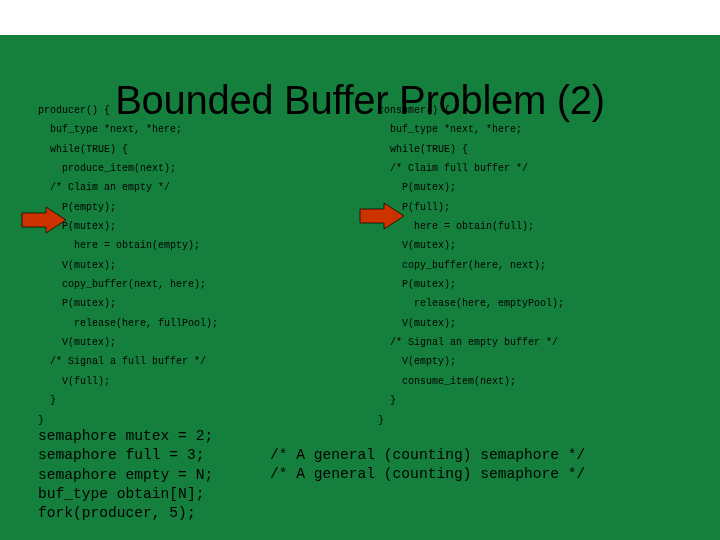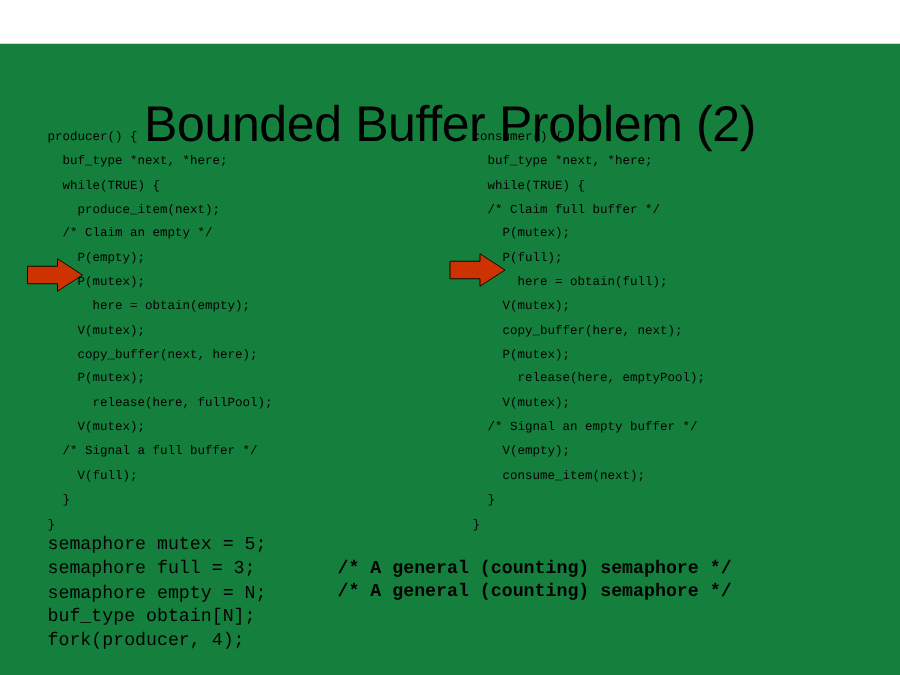--- a/index.html
+++ b/index.html
@@ -73,21 +73,20 @@
   #decl-comments {
     position: absolute;
     left: 270px;
     top: 411px;
     font-family: "Liberation Mono", "DejaVu Sans Mono", monospace;
     font-size: 14.6px;
     line-height: 19.35px;
     color: #000000;
     white-space: pre;
     z-index: 2;
-    font-weight: bold;
   }
 
   
   .arrow {
     position: absolute;
     z-index: 3;
   }
   #arrow-left  { left: 20px;  top: 170px; }
   #arrow-right { left: 358px; top: 166px; }
 </style>
@@ -95,21 +94,21 @@
 <body>
 
 <div id="slide">
 
   <div id="slide-title">Bounded Buffer Problem (2)</div>
 
   <div id="code-left" class="code-col"><div class="code-line">producer() {</div><div class="code-line">  buf_type *next, *here;</div><div class="code-line">  while(TRUE) {</div><div class="code-line">    produce_item(next);</div><div class="code-line">  /* Claim an empty */</div><div class="code-line">    P(empty);</div><div class="code-line">    P(mutex);</div><div class="code-line">      here = obtain(empty);</div><div class="code-line">    V(mutex);</div><div class="code-line">    copy_buffer(next, here);</div><div class="code-line">    P(mutex);</div><div class="code-line">      release(here, fullPool);</div><div class="code-line">    V(mutex);</div><div class="code-line">  /* Signal a full buffer */</div><div class="code-line">    V(full);</div><div class="code-line">  }</div><div class="code-line">}</div></div>
 
   <div id="code-right" class="code-col"><div class="code-line">consumer() {</div><div class="code-line">  buf_type *next, *here;</div><div class="code-line">  while(TRUE) {</div><div class="code-line">  /* Claim full buffer */</div><div class="code-line">    P(mutex);</div><div class="code-line">    P(full);</div><div class="code-line">      here = obtain(full);</div><div class="code-line">    V(mutex);</div><div class="code-line">    copy_buffer(here, next);</div><div class="code-line">    P(mutex);</div><div class="code-line">      release(here, emptyPool);</div><div class="code-line">    V(mutex);</div><div class="code-line">  /* Signal an empty buffer */</div><div class="code-line">    V(empty);</div><div class="code-line">    consume_item(next);</div><div class="code-line">  }</div><div class="code-line">}</div></div>
 
-  <div id="decl-block"><div class="code-line">semaphore mutex = 5;</div><div class="code-line">semaphore full = 3;</div><div class="code-line">semaphore empty = N;</div><div class="code-line">buf_type obtain[N];</div><div class="code-line">fork(producer, 4);</div></div>
+  <div id="decl-block"><div class="code-line">semaphore mutex = 2;</div><div class="code-line">semaphore full = 3;</div><div class="code-line">semaphore empty = N;</div><div class="code-line">buf_type obtain[N];</div><div class="code-line">fork(producer, 5);</div></div>
 
   <div id="decl-comments"><div class="code-line">/* A general (counting) semaphore */</div><div class="code-line">/* A general (counting) semaphore */</div></div>
 
   <svg id="arrow-left" class="arrow" width="48" height="32" viewBox="0 0 48 32">
     <polygon points="2,8 26,8 26,2 46,15 26,28 26,22 2,22" fill="#CC3300" stroke="#000000" stroke-width="0.7"></polygon>
   </svg>
 
   <svg id="arrow-right" class="arrow" width="48" height="32" viewBox="0 0 48 32">
     <polygon points="2,8 26,8 26,2 46,15 26,28 26,22 2,22" fill="#CC3300" stroke="#000000" stroke-width="0.7"></polygon>
   </svg>

